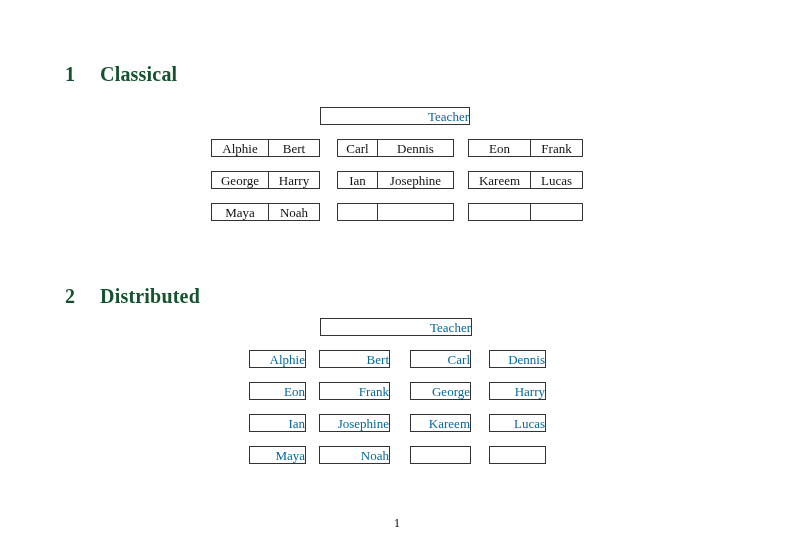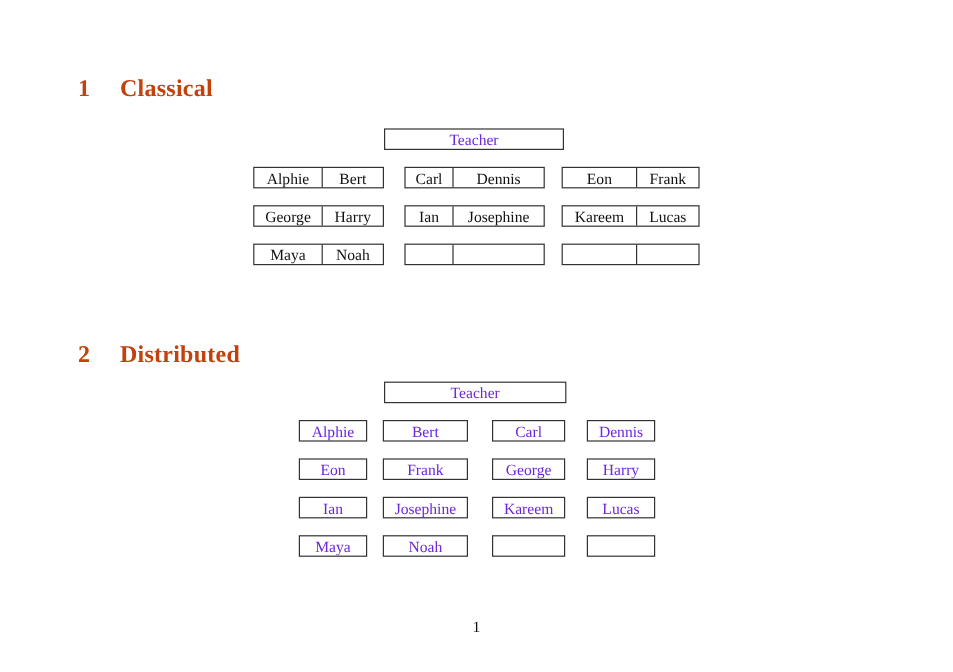--- a/index.html
+++ b/index.html
@@ -14,39 +14,39 @@
     width: 794px; height: 560px;
     background: #ffffff;
     overflow: hidden;
   }
   .heading {
     position: absolute;
     left: 65px;
     font-weight: bold;
     font-size: 20px;
     letter-spacing: 0.2px;
-    color: #c2410c;
+    color: #14532d;
     white-space: nowrap;
   }
   .h1 { top: 63px; }
   .h2 { top: 274px; margin-top: 11px; }
   .secnum { display: inline-block; width: 35px; }
 
   .box {
     position: absolute;
     height: 18px;
     border: 1px solid #333333;
     background: #ffffff;
     box-sizing: border-box;
     font-size: 13px;
     line-height: 15px;
-    color: #6d28d9;
+    color: #0369a1;
     display: flex;
     align-items: center;
-    justify-content: center;
+    justify-content: flex-end;
     white-space: nowrap;
   }
   .desk {
     position: absolute;
     height: 18px;
     border: 1px solid #333333;
     background: #ffffff;
     box-sizing: border-box;
     display: flex;
     font-size: 13px;

